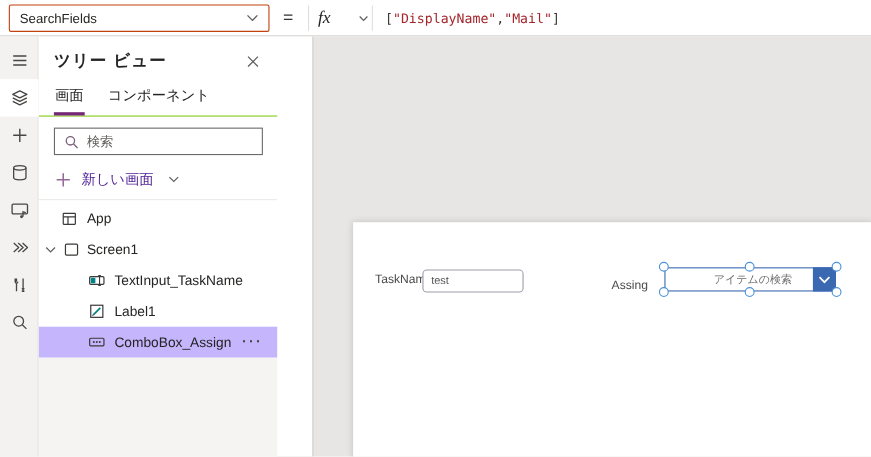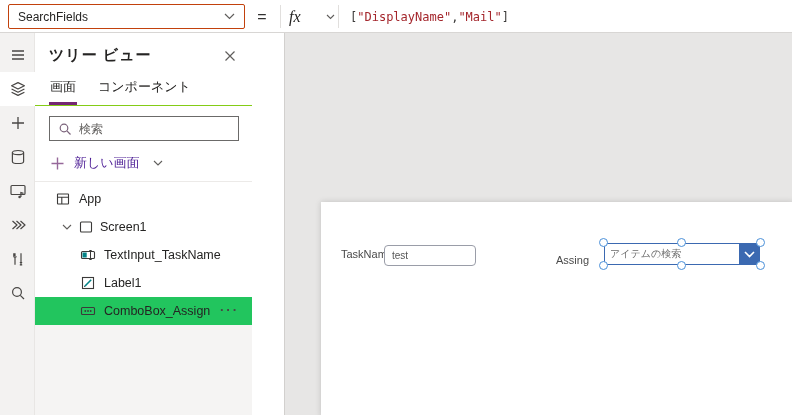--- a/index.html
+++ b/index.html
@@ -55,41 +55,41 @@
     color:#252423; font-family:inherit; background:transparent; }
   .search-row input::placeholder { color:#605e5c; }
   .new-screen { display:flex; align-items:center; gap:9px;
     padding:7px 14px 9px 15px; font-size:13px; color:#4c1d95;
     border-bottom:1px solid #eceae8; cursor:pointer; }
   .new-screen .chev { margin-left:4px; }
   .tree { padding-top:3px; }
   .tree-row { height:28px; display:flex; align-items:center; gap:8px;
     font-size:12.5px; color:#252423; cursor:pointer; position:relative; }
   .tree-row.lvl-root { padding-left:20px; }
-  .tree-row.lvl-screen { padding-left:6px; gap:6px;margin-left:21px; }
+  .tree-row.lvl-screen { padding-left:6px; gap:6px; }
   .tree-row.lvl-child { padding-left:45px; }
-  .tree-row.selected { background:#22c55e; }
+  .tree-row.selected { background:#c4b5fd; }
   .row-more { position:absolute; right:13px; top:50%; transform:translateY(-58%);
     color:#484644; font-size:13px; letter-spacing:2px; font-weight:bold; }
   .panel-spacer { flex:1; background:#f5f4f3; }
 
   
   .canvas { position:absolute; left:284px; top:33px; right:0; bottom:0;
     background:#e7e6e5; border-left:1px solid #d2d0ce; z-index:1; }
   .screen { position:absolute; left:36px; top:169px; right:-2px; bottom:-2px;
     background:#fff; box-shadow:0 0 6px rgba(0,0,0,0.16); }
   .lbl { position:absolute; font-size:11px; color:#4a4a4a; }
   .lbl-taskname { left:20px; top:46px; }
   .input-task { position:absolute; left:63px; top:43px; width:92px; height:21px;
     border:1px solid #9a9da8; border-radius:4px; background:#fff;
     font-size:10px; color:#555; padding:0 7px; font-family:inherit; outline:none; }
   .lbl-assign { left:235px; top:52px; }
   .combo-wrap { position:absolute; left:283px; top:41px; width:156px; height:22px; }
   .combo-box { position:absolute; inset:0; border:1px solid #3b69b1; background:#fff;
-    display:flex; align-items:center; overflow:hidden; }
+    display:flex; align-items:center; overflow:hidden;justify-content:center; }
   .combo-ph { font-size:10px; color:#6a6a6a; padding-left:5px; white-space:nowrap; }
   .combo-btn { position:absolute; right:0; top:0; bottom:0; width:21px;
     background:#3b69b1; display:flex; align-items:center; justify-content:center;
     cursor:pointer; }
   .handle { position:absolute; width:9px; height:9px; border-radius:50%;
     background:#fff; border:1.5px solid #4a90d9; z-index:3; cursor:pointer; }
   .h-tl { left:-5px; top:-5px; }      .h-tm { left:calc(50% - 5px); top:-5px; }
   .h-tr { right:-5px; top:-5px; }     .h-bl { left:-5px; bottom:-5px; }
   .h-bm { left:calc(50% - 5px); bottom:-5px; } .h-br { right:-5px; bottom:-5px; }
 </style>

